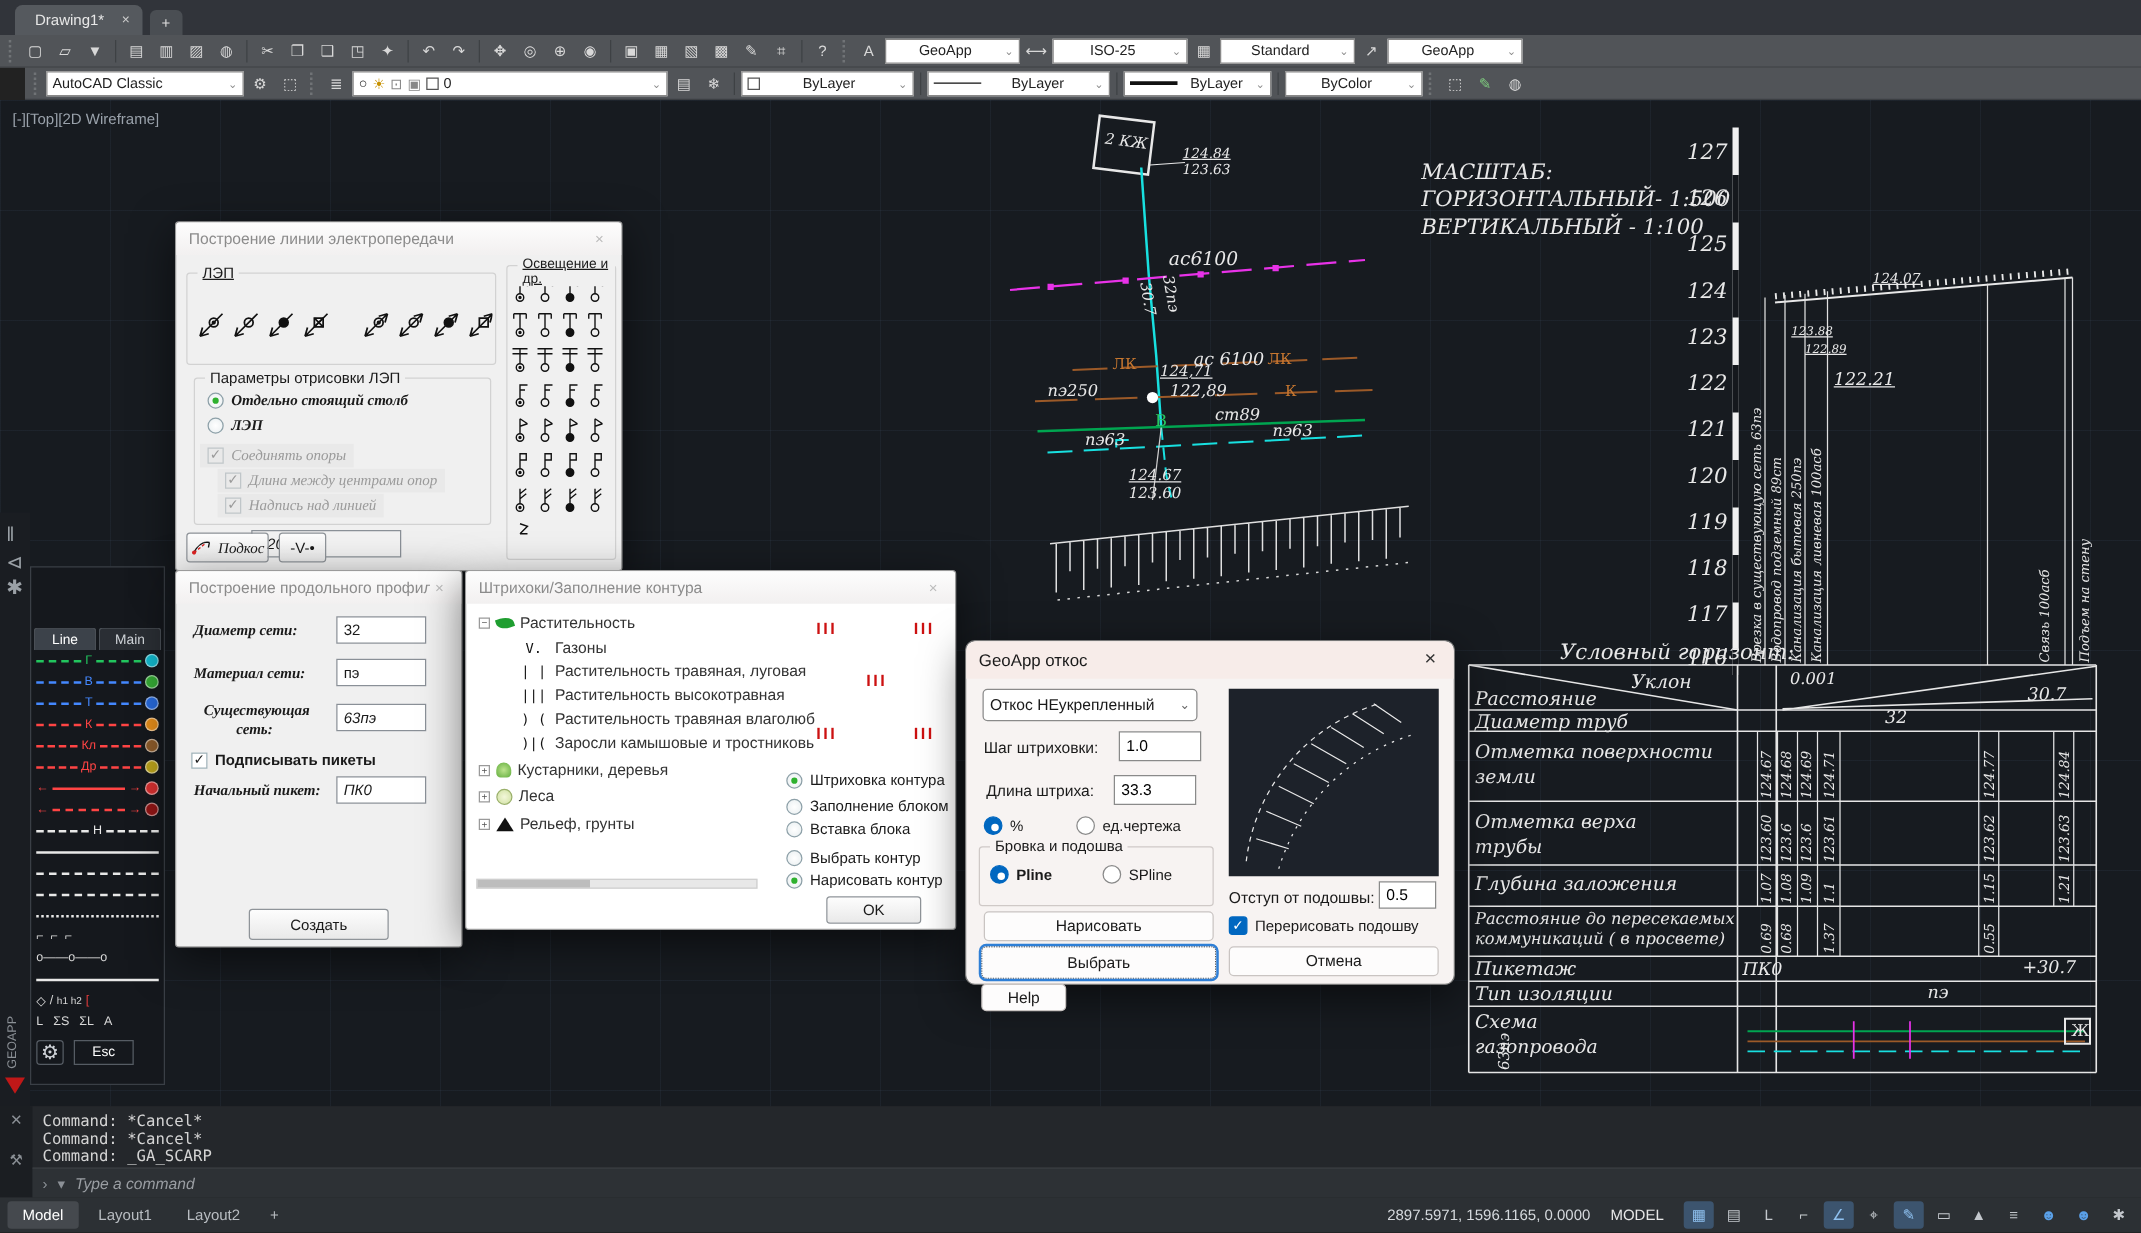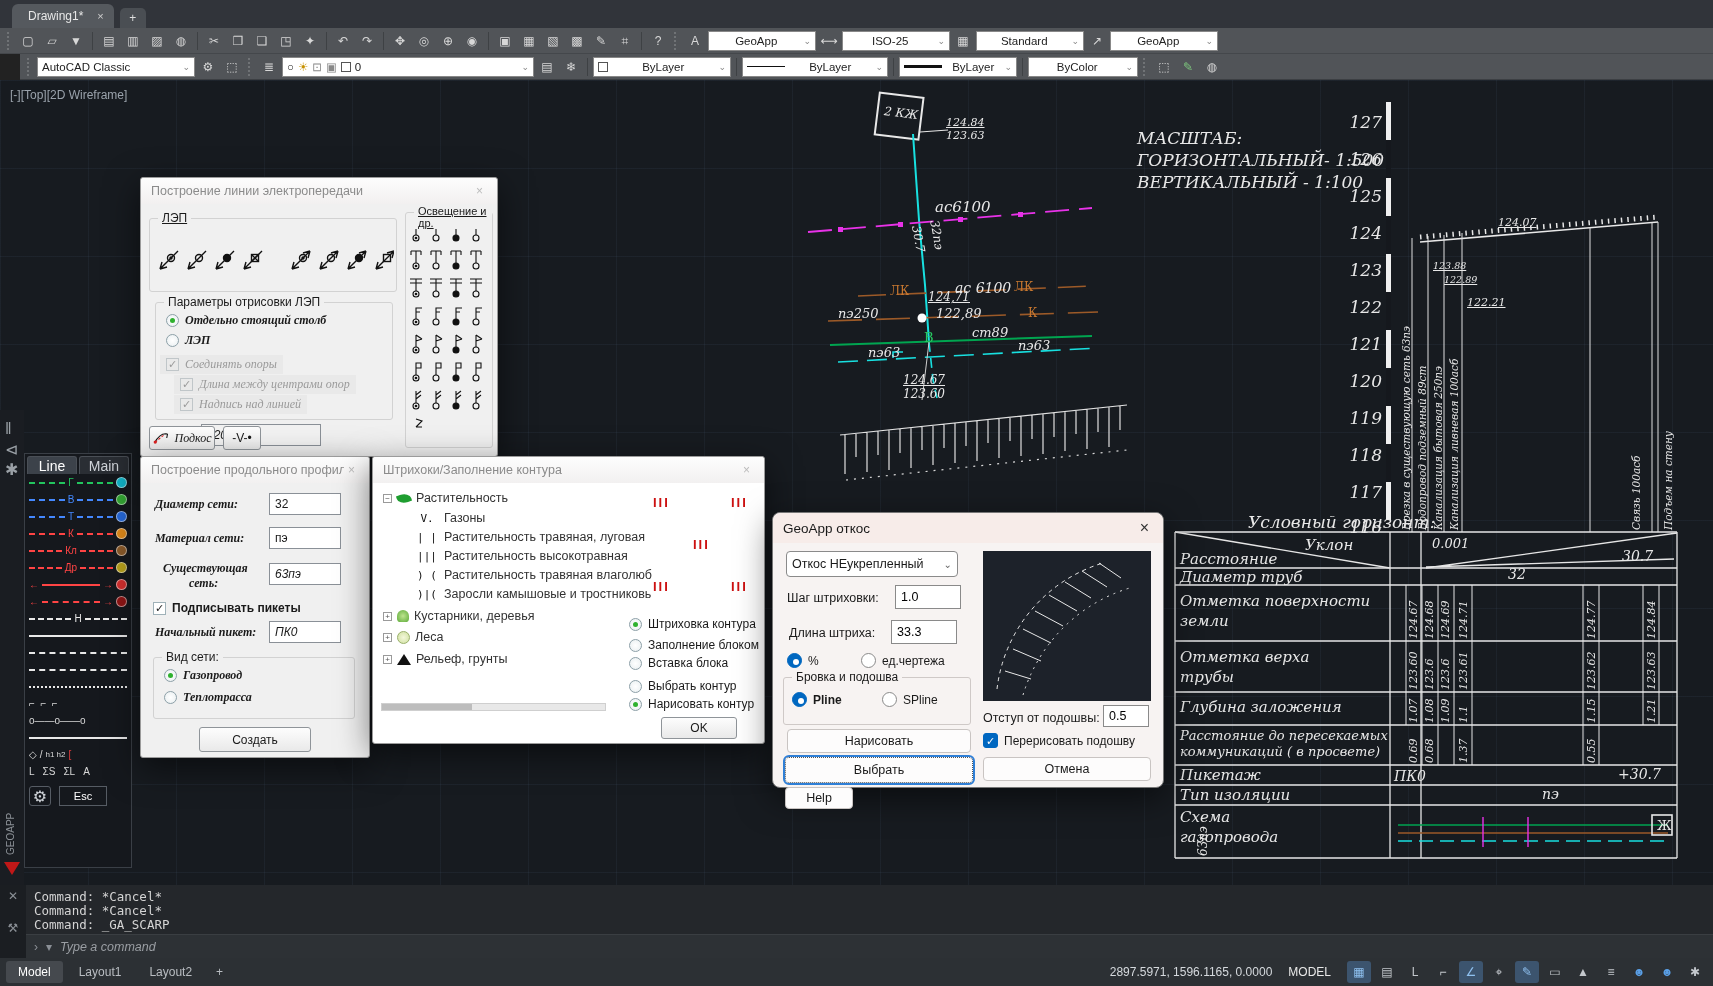--- a/index.html
+++ b/index.html
@@ -70,21 +70,21 @@
   .hsample { position:absolute; color:#cc1111; font-size:13px; letter-spacing:2px; font-weight:bold; z-index:1;}
   .leafico { width:14px; height:9px; background:#1f9e30; border-radius:0 70% 0 70%; transform:rotate(-18deg); flex:0 0 auto;}
   .shrubico { width:12px; height:12px; background:radial-gradient(#bde48e,#5eab3a); border-radius:50% 50% 30% 30%; flex:0 0 auto;}
   .forestico { width:13px; height:13px; background:radial-gradient(#f3f7da,#cfe0a0); border:1px solid #9ab06a; border-radius:50%; flex:0 0 auto;}
   .relico { width:0; height:0; border-left:7px solid transparent; border-right:7px solid transparent; border-bottom:11px solid #111; flex:0 0 auto;}
 
   
   #lstrip { position:absolute; left:0; top:330px; width:24px; height:475px; background:#1a1d22; z-index:2; color:#9aa0a6; }
   #lpanel { position:absolute; left:24px; top:373px; width:108px; height:415px; background:#15181d; border:1px solid #3a3f46; z-index:2; }
   .ptabs { display:flex; gap:2px; padding:2px 2px 0 2px; }
-  .ptab { flex:1; height:18px; background:#2a2e34; color:#cfd3d8; border:1px solid #4a4f56; border-bottom:none; font-size:14px; display:flex; align-items:center; justify-content:center; border-radius:3px 3px 0 0; }
+  .ptab { flex:1; height:18px; background:#2a2e34; color:#cfd3d8; border:1px solid #4a4f56; border-bottom:none; font-size:11px; display:flex; align-items:center; justify-content:center; border-radius:3px 3px 0 0;margin-top:46px; }
   .ptab.act { background:#3c424a; color:#fff; }
   .lrow { display:flex; align-items:center; gap:3px; padding:0 4px; height:17px; font-size:10px; }
   .seg { flex:1; height:0; border-top:2px dashed currentColor; }
   .seg.solid { border-top-style:solid; } .seg.dot { border-top:2px dotted currentColor; } .seg.ddot{ border-top-style:dashed; }
   .licon { width:11px; height:11px; border-radius:50%; flex:0 0 auto; border:1px solid rgba(255,255,255,.5); }
   .lsym { color:#d8d8d8; font-size:10px; }
 
   
   #cmd { position:absolute; left:0; top:885px; width:1713px; height:73px; background:#24272b; }
   #cmdstrip { position:absolute; left:0; top:0; width:26px; height:73px; background:#1b1e22; color:#8b9096; display:flex; flex-direction:column; align-items:center; gap:18px; padding-top:4px; font-size:12px; }
@@ -317,21 +317,21 @@
     <div class="cad" style="left:1340px;top:254px;width:42px;text-align:right;font-size:17px">121</div>
     <div class="cad" style="left:1340px;top:291px;width:42px;text-align:right;font-size:17px">120</div>
     <div class="cad" style="left:1340px;top:328px;width:42px;text-align:right;font-size:17px">119</div>
     <div class="cad" style="left:1340px;top:365px;width:42px;text-align:right;font-size:17px">118</div>
     <div class="cad" style="left:1340px;top:402px;width:42px;text-align:right;font-size:17px">117</div>
     <div class="cad" style="left:1340px;top:437px;width:42px;text-align:right;font-size:17px">116</div>
 
     <div class="cad ul" style="left:1498px;top:136px;font-size:11px">124.07</div>
     <div class="cad ul" style="left:1433px;top:180px;font-size:9.5px">123.88</div>
     <div class="cad ul" style="left:1444px;top:194px;font-size:9.5px">122.89</div>
-    <div class="cad ul" style="left:1467px;top:216px;font-size:11px">122.21</div>
+    <div class="cad ul" style="left:1467px;top:216px;font-size:14px">122.21</div>
 
     <div class="vtext" style="left:1400px;top:300px;height:150px;font-size:10.5px">Врезка в существующую сеть 63пэ</div>
     <div class="vtext" style="left:1416px;top:320px;height:130px;font-size:10.5px">Водопровод подземный 89ст</div>
     <div class="vtext" style="left:1432px;top:315px;height:135px;font-size:10.5px">Канализация бытовая 250пэ</div>
     <div class="vtext" style="left:1448px;top:310px;height:140px;font-size:10.5px">Канализация ливневая 100асб</div>
     <div class="vtext" style="left:1630px;top:370px;height:80px;font-size:10.5px">Связь 100асб</div>
     <div class="vtext" style="left:1662px;top:300px;height:150px;font-size:10.5px">Подъем на стену</div>
 
     <div class="cad" style="left:1248px;top:432px;font-size:17px">Условный горизонт:</div>
     <div class="cad" style="left:1305px;top:456px;font-size:15px">Уклон</div>
@@ -647,31 +647,20 @@
       <input class="fld" style="position: absolute; left: 128px; top: 70px; width: 72px;" value="пэ">
       <div class="row itl" style="left:22px;top:104px;font-weight:bold">Существующая</div>
       <div class="row itl" style="left:48px;top:119px;font-weight:bold">сеть:</div>
       <input class="fld itl" style="position: absolute; left: 128px; top: 106px; width: 72px;" value="63пэ">
       <div class="row" style="left:12px;top:144px">
         <span class="xpchk">✓</span>
         <span style="font-weight:bold">Подписывать пикеты</span>
       </div>
       <div class="row itl" style="left:14px;top:168px;font-weight:bold">Начальный пикет:</div>
       <input class="fld itl" style="position: absolute; left: 128px; top: 164px; width: 72px;" value="ПК0">
-      <div class="grp" style="left:12px;top:200px;width:202px;height:62px">
-        <span class="glbl">Вид сети:</span>
-        <div class="row" style="left:10px;top:10px">
-          <span class="xprad on"></span>
-          <span class="itl" style="font-weight:bold">Газопровод</span>
-        </div>
-        <div class="row" style="left:10px;top:32px">
-          <span class="xprad"></span>
-          <span class="itl" style="font-weight:bold">Теплотрасса</span>
-        </div>
-      </div>
       <div class="btn" style="position:absolute;left:58px;top:270px;width:112px;height:25px">Создать</div>
     </div>
 
     <div class="dlg" id="dlg-hatch" style="left:372px;top:376px;width:393px;height:288px;z-index:5">
       <div class="title">
         <span class="tx">Штрихоки/Заполнение контура</span>
         <span class="tclose">×</span>
       </div>
       <div class="titem" style="left:10px;top:34px">
         <span class="ebox">−</span>

